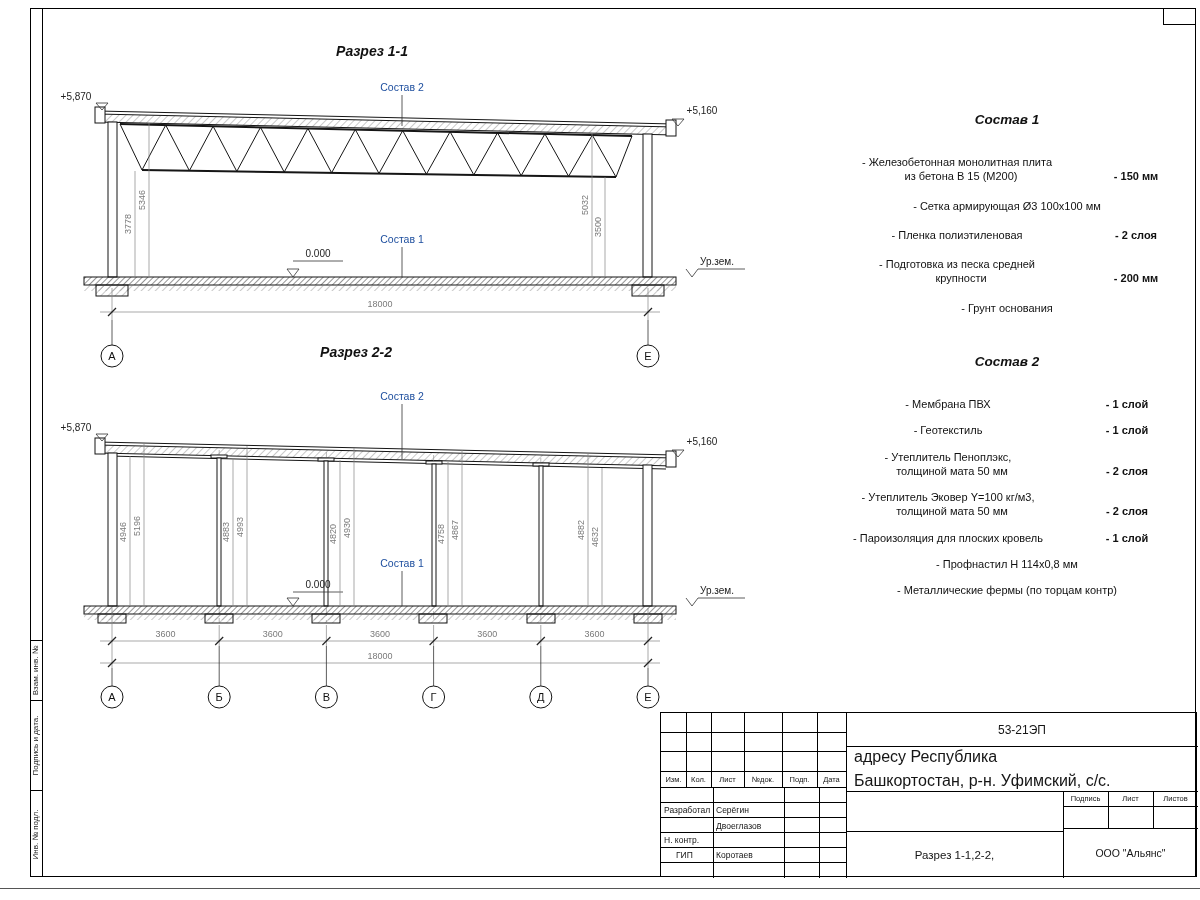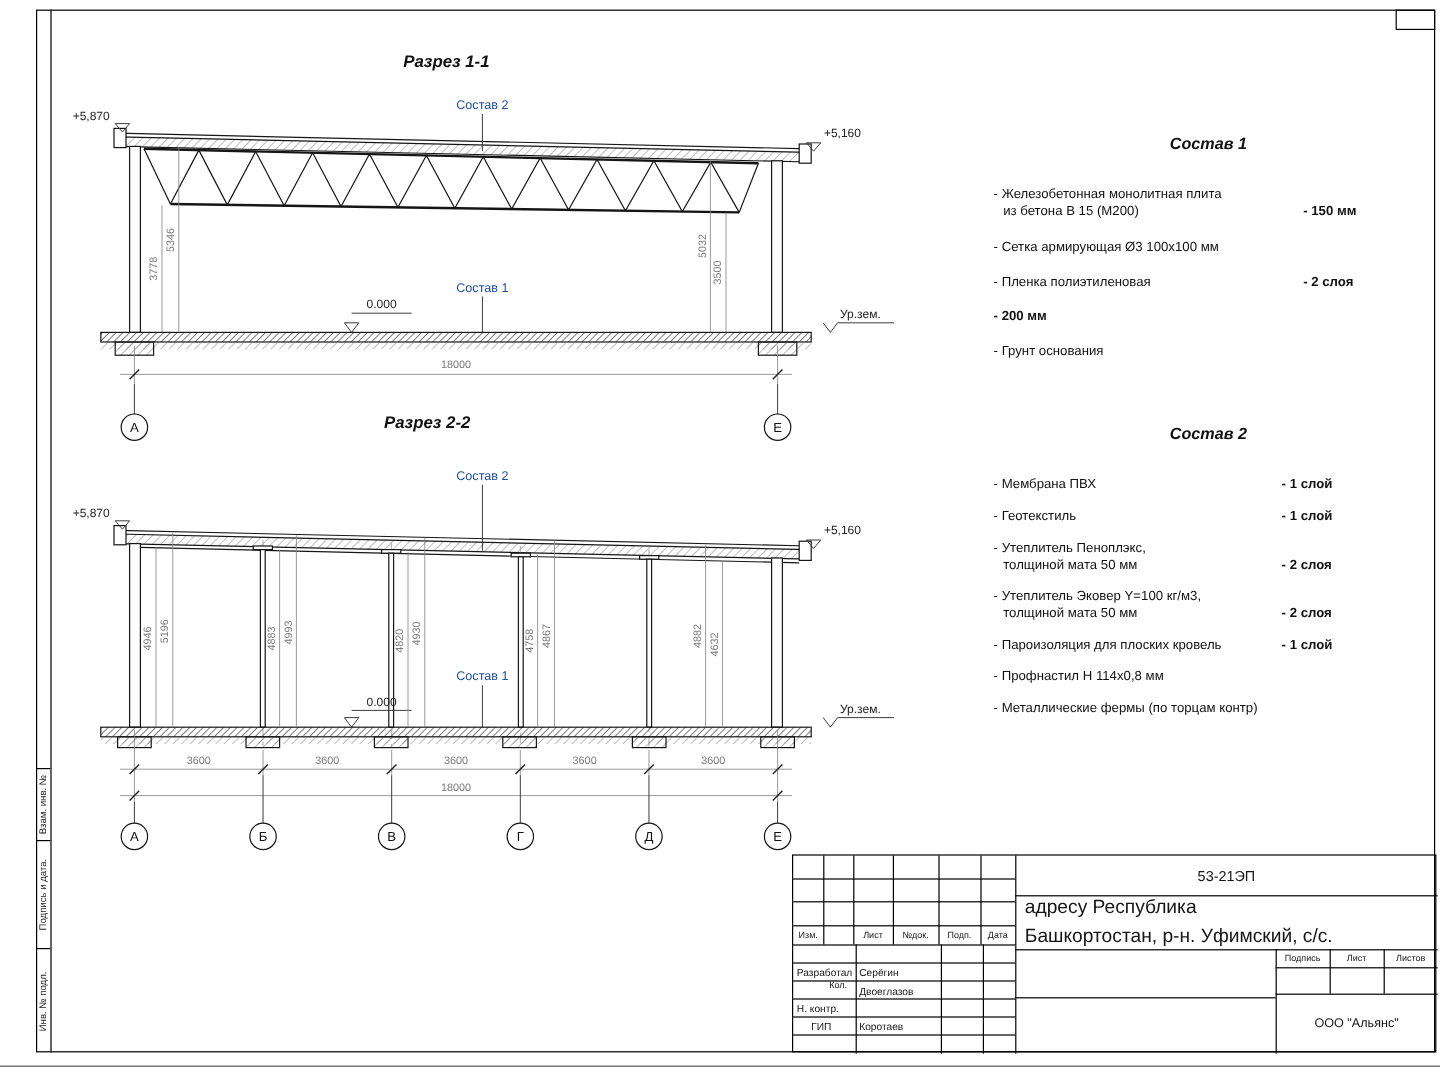--- a/index.html
+++ b/index.html
@@ -28,21 +28,21 @@
   .dimgrp .tick { stroke:#222; stroke-width:1.2; }
   .dimgrp text { font-size:9px; fill:#7a7a7a; }
   .sec-title { font-size:14px; font-style:italic; font-weight:bold; fill:#111; }
   .elev { font-size:10px; fill:#222; }
   .blue { font-size:10.5px; fill:#1d4e9e; }
   .axl  { font-size:11px; fill:#111; }
 
   
   .comp { position:absolute; width:358px; font-size:11px; color:#111; }
   .comp-title { text-align:center; font-style:italic; font-weight:bold; font-size:13.5px; margin-bottom:28px; }
-  .comp-item { display:flex; align-items:flex-end; margin-bottom:15px; line-height:1.3; }
+  .comp-item { display:flex; align-items:flex-end; margin-bottom:15px; line-height:1.3;text-align:center; }
   .comp2 .comp-item { margin-bottom:12px; }
   .comp-text { flex:1; }
   .comp-text .l2 { padding-left:8px; }
   .comp-val { width:100px; flex:none;font-weight:bold; }
   .comp2 .comp-val { width:118px; }
 
   
   .titleblock { position:absolute; left:660px; top:712px; width:537px; height:165px;
                 border:1.4px solid #000; box-sizing:border-box; font-size:10px; }
   .tb-v { position:absolute; width:1px; background:#000; }
@@ -347,20 +347,24 @@
         <div>- Сетка армирующая Ø3 100x100 мм</div>
       </div>
     </div>
     <div class="comp-item">
       <div class="comp-text">
         <div>- Пленка полиэтиленовая</div>
       </div>
       <div class="comp-val">- 2 слоя</div>
     </div>
     <div class="comp-item">
+      <div class="comp-text">
+        <div>- Подготовка из песка средней</div>
+        <div class="l2">крупности</div>
+      </div>
       <div class="comp-val">- 200 мм</div>
     </div>
     <div class="comp-item">
       <div class="comp-text">
         <div>- Грунт основания</div>
       </div>
     </div>
   </div>
 
   <div class="comp comp2" style="left:828px; top:354px;">
@@ -432,37 +436,38 @@
     <div class="tb-h" style="top:119px; left:0; width:185px;"></div>
     <div class="tb-h" style="top:134px; left:0; width:185px;"></div>
     <div class="tb-h" style="top:149px; left:0; width:185px;"></div>
     <div class="tb-h" style="top:33px;  left:185px; width:352px;"></div>
     <div class="tb-h" style="top:78px;  left:185px; width:352px;"></div>
     <div class="tb-h" style="top:93px;  left:402px; width:135px;"></div>
     <div class="tb-h" style="top:115px; left:402px; width:135px;"></div>
     <div class="tb-h" style="top:118px; left:185px; width:217px;"></div>
 
     <div class="tb-cell tb-center tb-small" style="left:0;   top:58px; width:25px; height:16px;">Изм.</div>
-    <div class="tb-cell tb-center tb-small" style="left:25px; top:58px; width:25px; height:16px;margin-top:41px;">Кол.</div>
+    <div class="tb-cell tb-center tb-small" style="left:25px; top:58px; width:25px; height:16px;">Кол.</div>
     <div class="tb-cell tb-center tb-small" style="left:50px; top:58px; width:33px; height:16px;">Лист</div>
     <div class="tb-cell tb-center tb-small" style="left:83px; top:58px; width:38px; height:16px;">№док.</div>
     <div class="tb-cell tb-center tb-small" style="left:121px;top:58px; width:35px; height:16px;">Подп.</div>
     <div class="tb-cell tb-center tb-small" style="left:156px;top:58px; width:29px; height:16px;">Дата</div>
 
     <div class="tb-cell tb-role" style="left:0;    top:89px;  width:52px; height:15px;">Разработал</div>
     <div class="tb-cell tb-role" style="left:52px; top:89px;  width:71px; height:15px;">Серёгин</div>
     <div class="tb-cell tb-role" style="left:0;    top:119px; width:52px; height:15px;">Н. контр.</div>
     <div class="tb-cell tb-role" style="left:52px; top:105px; width:71px; height:15px;">Двоеглазов</div>
     <div class="tb-cell tb-role" style="left:0;    top:134px; width:52px; height:15px;margin-left:12px;">ГИП</div>
     <div class="tb-cell tb-role" style="left:52px; top:134px; width:71px; height:15px;">Коротаев</div>
 
     <div class="tb-cell tb-center tb-code" style="left:185px; top:0; width:352px; height:33px;">53-21ЭП</div>
     <div class="tb-cell tb-object" style="left:185px; top:33px; width:352px; height:45px;">
       <div>Здание химчистки,  расположенное по адресу Республика</div>
       <div>Башкортостан, р-н. Уфимский, с/с. Миловский, с.Миловка</div>
     </div>
+    <div class="tb-cell tb-center tb-sheet-title" style="left:185px; top:118px; width:217px; height:47px;">Разрез 1-1,2-2,</div>
     <div class="tb-cell tb-center tb-small" style="left:402px; top:78px; width:45px; height:15px;">Подпись</div>
     <div class="tb-cell tb-center tb-small" style="left:447px; top:78px; width:45px; height:15px;">Лист</div>
     <div class="tb-cell tb-center tb-small" style="left:492px; top:78px; width:45px; height:15px;">Листов</div>
     <div class="tb-cell tb-center tb-company" style="left:402px; top:115px; width:135px; height:50px;">ООО "Альянс"</div>
   </div>
 
 </div>
 
 </body></html>

